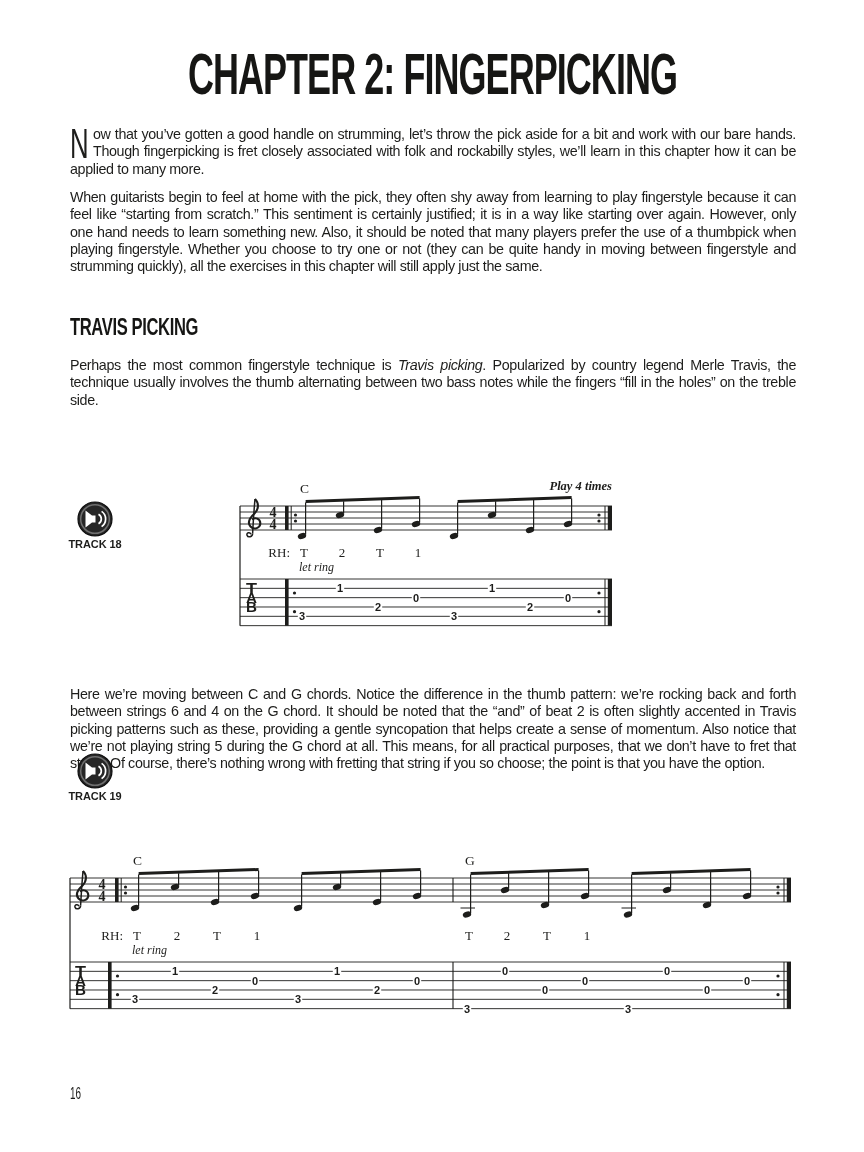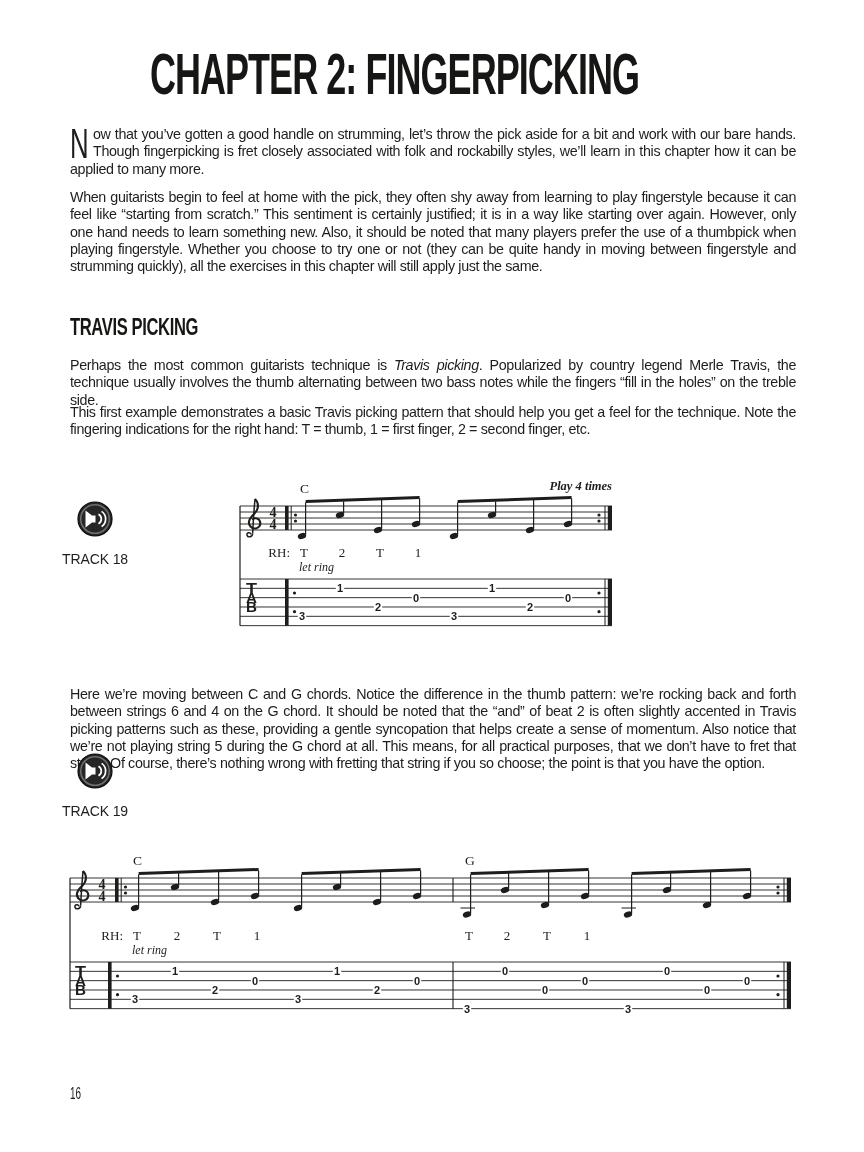--- a/index.html
+++ b/index.html
@@ -1,30 +1,30 @@
 <!DOCTYPE html>
 <html><head>
 <meta charset="utf-8">
 <style>
   html,body{margin:0;padding:0;background:#e8e8e8;}
   .page{position:relative;width:864px;height:1152px;background:#ffffff;margin:0 auto;
         font-family:"Liberation Sans",sans-serif;color:#1d1d1b;overflow:hidden;}
-  .title-wrap{position:absolute;left:0;top:40px;width:864px;}
+  .title-wrap{position:absolute;left:0;top:40px;width:864px;text-align:center;}
   .title-inner{display:inline-block;transform:scaleX(.62);transform-origin:center top;
         font-size:58px;font-weight:700;letter-spacing:-1.5px;white-space:nowrap;color:#161614;}
   .body-par{position:absolute;left:70px;width:726px;font-size:14.3px;line-height:17.3px;
         text-align:justify;letter-spacing:-.35px;}
   .dropcap{float:left;width:19px;font-size:43px;line-height:32px;margin:1px 4px 0 0;
         transform:scaleX(.6);transform-origin:left top;font-weight:500;}
   .section-heading{position:absolute;left:70px;top:314px;font-size:23px;font-weight:700;
         transform:scaleX(.72);transform-origin:left top;letter-spacing:-.5px;white-space:nowrap;color:#161614;}
   .ital{font-style:italic;}
   .track-badge{position:absolute;width:70px;text-align:center;}
   .track-badge svg{display:block;margin:0 auto;}
-  .track-label{font-size:14px;font-weight:400;letter-spacing:-.1px;margin-top:14px;white-space:nowrap;}
+  .track-label{font-size:11px;font-weight:700;letter-spacing:-.1px;margin-top:1px;white-space:nowrap;}
   .music-mount{position:absolute;}
   .music-mount svg{display:block;}
   .page-number{position:absolute;left:70px;top:1086px;font-size:16px;line-height:16px;
         transform:scaleX(.62);transform-origin:left top;}
 </style>
 </head>
 <body>
 
 <div class="page">
 
@@ -36,26 +36,23 @@
     <span class="dropcap">N</span><span>ow that you’ve gotten a good handle on strumming, let’s throw the pick aside for a bit and work with our bare hands. Though fingerpicking is fret closely associated with folk and rockabilly styles, we’ll learn in this chapter how it can be applied to many more.</span>
   </div>
 
   <div class="body-par" style="top:189px;">
     <span>When guitarists begin to feel at home with the pick, they often shy away from learning to play fingerstyle because it can feel like “starting from scratch.” This sentiment is certainly justified; it is in a way like starting over again. However, only one hand needs to learn something new. Also, it should be noted that many players prefer the use of a thumbpick when playing fingerstyle. Whether you choose to try one or not (they can be quite handy in moving between fingerstyle and strumming quickly), all the exercises in this chapter will still apply just the same.</span>
   </div>
 
   <div class="section-heading">TRAVIS PICKING</div>
 
   <div class="body-par" style="top:357px;">
-    <span>Perhaps the most common guitarists technique is </span><span class="ital">Travis picking</span><span>. Popularized by country legend Merle Travis, the technique usually involves the thumb alternating between two bass notes while the fingers “fill in the holes” on the treble side.</span>
-  </div>
-
-  <div class="body-par" style="top:404px;">
-    <span>This first example demonstrates a basic Travis picking pattern that should help you get a feel for the technique. Note the fingering indications for the right hand: T = thumb, 1 = first finger, 2 = second finger, etc.</span>
-  </div>
+    <span>Perhaps the most common fingerstyle technique is </span><span class="ital">Travis picking</span><span>. Popularized by country legend Merle Travis, the technique usually involves the thumb alternating between two bass notes while the fingers “fill in the holes” on the treble side.</span>
+  </div>
+
 
   <div class="track-badge" style="left:60px;top:501px;">
     <svg width="36" height="36" viewBox="0 0 36 36">
       <circle cx="18" cy="18" r="17" fill="#262626"></circle>
       <circle cx="18" cy="18" r="17" fill="none" stroke="#0e0e0e" stroke-width="1.2"></circle>
       <circle cx="18" cy="18" r="14.3" fill="none" stroke="#6f6f6f" stroke-width="1.5"></circle>
       <polygon points="8.5,9.5 15,14.5 18.5,14.5 18.5,21.5 15,21.5 8.5,26.5" fill="#ffffff"></polygon>
       <path d="M21.5 13.2 a5.5 5.5 0 0 1 0 9.6" fill="none" stroke="#ffffff" stroke-width="1.7"></path>
       <path d="M24.6 10.4 a9.2 9.2 0 0 1 0 15.2" fill="none" stroke="#ffffff" stroke-width="1.7"></path>
     </svg>

